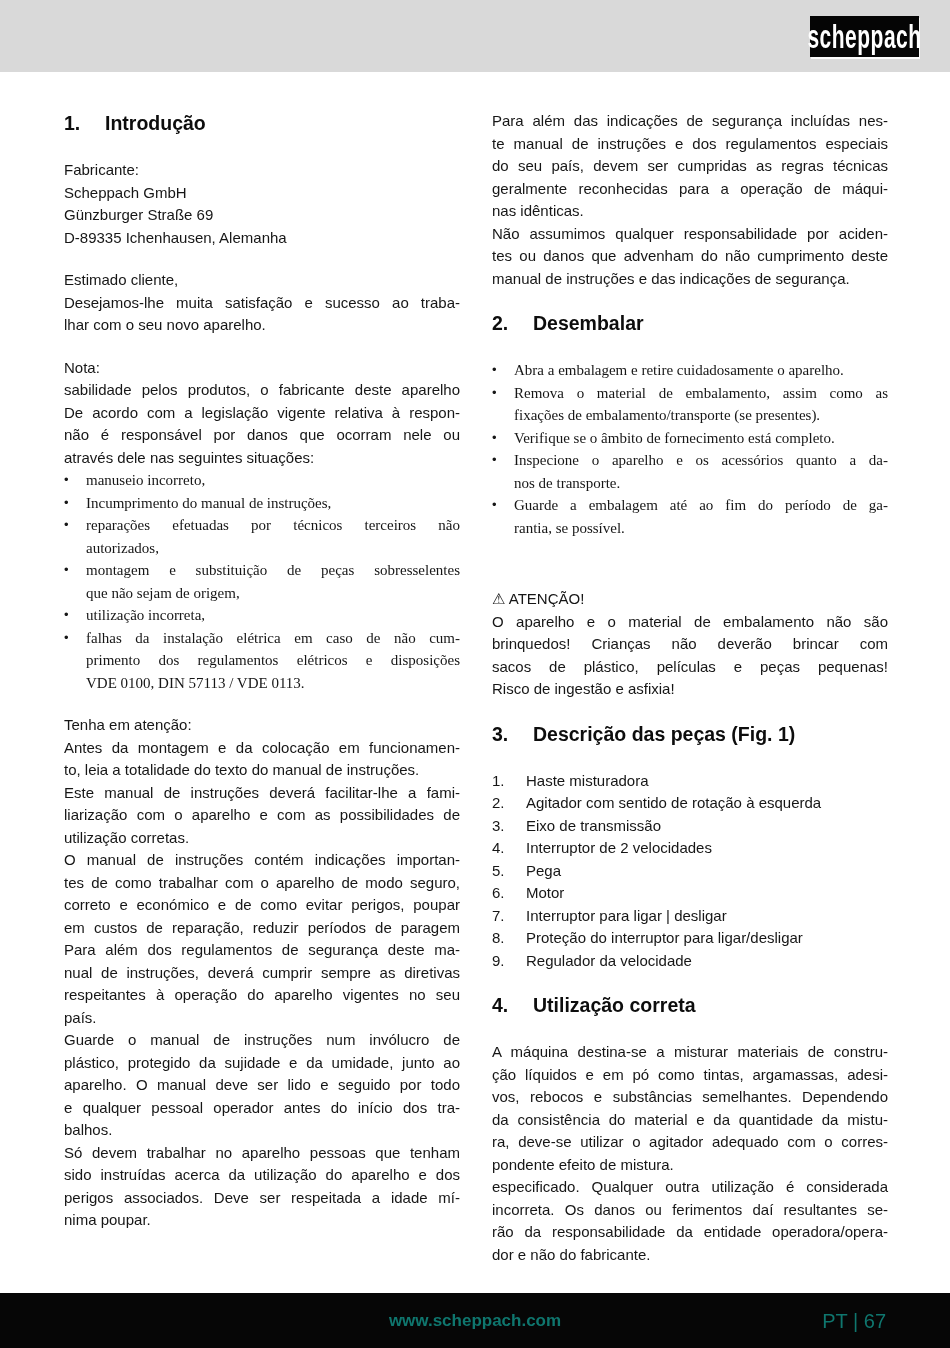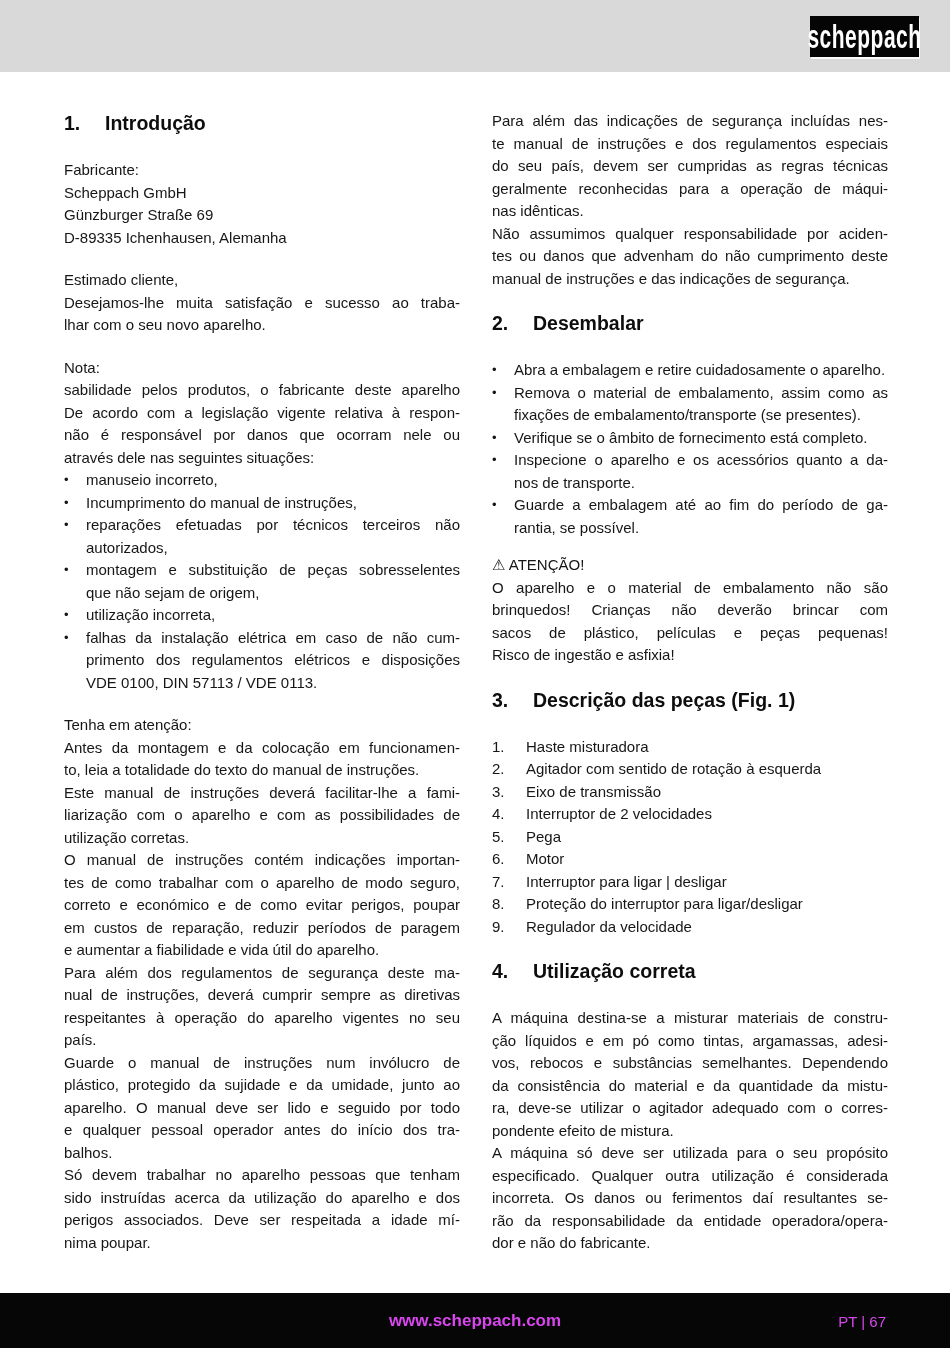--- a/index.html
+++ b/index.html
@@ -24,44 +24,44 @@
     transform:scaleY(1.55); display:inline-block;
     font-family:"Liberation Sans", sans-serif;
   }
 
   
   .content { position:absolute; top:110px; left:64px; width:824px; display:flex; gap:32px; }
   .col { width:396px; font-size:15px; line-height:22.5px; }
 
   .blk + .blk { margin-top:20px; }
   .blk.tight { margin-top:0; }
-  .blk.gap-lg { margin-top:15px; }
+  .blk.gap-lg { margin-top:49px; }
 
   .h { display:flex; font-weight:bold; font-size:19.5px; line-height:26px;
        margin-top:21px; margin-bottom:23px; color:#0d0d0d; }
   .col > .h:first-child { margin-top:0; }
   .h .h-num { width:41px; flex:none; }
 
   .line { text-align:left; min-height:22.5px; }
   .line.j { text-align:justify; text-align-last:justify; }
   .line.b { font-weight:normal; }
 
   .bullet-item { display:flex; }
   .bullet-marker { width:22px; flex:none; font-size:13px; }
-  .bullet-body { flex:1; min-width:0; }
+  .bullet-body { flex:1; min-width:0;font-family:Liberation Serif, serif; }
 
   .num-item { display:flex; }
   .num-marker { width:34px; flex:none; }
   .num-body { flex:1; }
 
   
-  .footbar { position:absolute; left:0; bottom:0; width:950px; height:55px; background:#060606; color:#d946ef; }
+  .footbar { position:absolute; left:0; bottom:0; width:950px; height:55px; background:#060606; color:#0f766e; }
   .site { position:absolute; left:0; width:100%; top:50%; transform:translateY(-50%);
           text-align:center; font-weight:bold; font-size:17px; }
-  .pageno { position:absolute; right:64px; top:50%; transform:translateY(-50%); font-size:15px; }
+  .pageno { position:absolute; right:64px; top:50%; transform:translateY(-50%); font-size:20px; }
 </style>
 </head>
 <body>
 
 <div class="page">
 
   <div class="topbar">
     <div class="logo">
       <span>scheppach</span>
     </div>
@@ -137,21 +137,20 @@
           <div class="line b">Tenha em atenção:</div>
           <div class="line j">Antes da montagem e da colocação em funcionamen-</div>
           <div class="line">to, leia a totalidade do texto do manual de instruções.</div>
           <div class="line j">Este manual de instruções deverá facilitar-lhe a fami-</div>
           <div class="line j">liarização com o aparelho e com as possibilidades de</div>
           <div class="line">utilização corretas.</div>
           <div class="line j">O manual de instruções contém indicações importan-</div>
           <div class="line j">tes de como trabalhar com o aparelho de modo seguro,</div>
           <div class="line j">correto e económico e de como evitar perigos, poupar</div>
           <div class="line j">em custos de reparação, reduzir períodos de paragem</div>
-          <div class="line">e aumentar a fiabilidade e vida útil do aparelho.</div>
           <div class="line j">Para além dos regulamentos de segurança deste ma-</div>
           <div class="line j">nual de instruções, deverá cumprir sempre as diretivas</div>
           <div class="line j">respeitantes à operação do aparelho vigentes no seu</div>
           <div class="line">país.</div>
           <div class="line j">Guarde o manual de instruções num invólucro de</div>
           <div class="line j">plástico, protegido da sujidade e da umidade, junto ao</div>
           <div class="line j">aparelho. O manual deve ser lido e seguido por todo</div>
           <div class="line j">e qualquer pessoal operador antes do início dos tra-</div>
           <div class="line">balhos.</div>
           <div class="line j">Só devem trabalhar no aparelho pessoas que tenham</div>
@@ -263,21 +262,20 @@
           <span class="h-num">4.</span>
           <span class="h-text">Utilização correta</span>
         </div>
         <div class="blk ">
           <div class="line j">A máquina destina-se a misturar materiais de constru-</div>
           <div class="line j">ção líquidos e em pó como tintas, argamassas, adesi-</div>
           <div class="line j">vos, rebocos e substâncias semelhantes. Dependendo</div>
           <div class="line j">da consistência do material e da quantidade da mistu-</div>
           <div class="line j">ra, deve-se utilizar o agitador adequado com o corres-</div>
           <div class="line">pondente efeito de mistura.</div>
-          <div class="line j">A máquina só deve ser utilizada para o seu propósito</div>
           <div class="line j">especificado. Qualquer outra utilização é considerada</div>
           <div class="line j">incorreta. Os danos ou ferimentos daí resultantes se-</div>
           <div class="line j">rão da responsabilidade da entidade operadora/opera-</div>
           <div class="line">dor e não do fabricante.</div>
         </div>
       </div>
   </div>
 
   <div class="footbar">
     <div class="site">www.scheppach.com</div>

